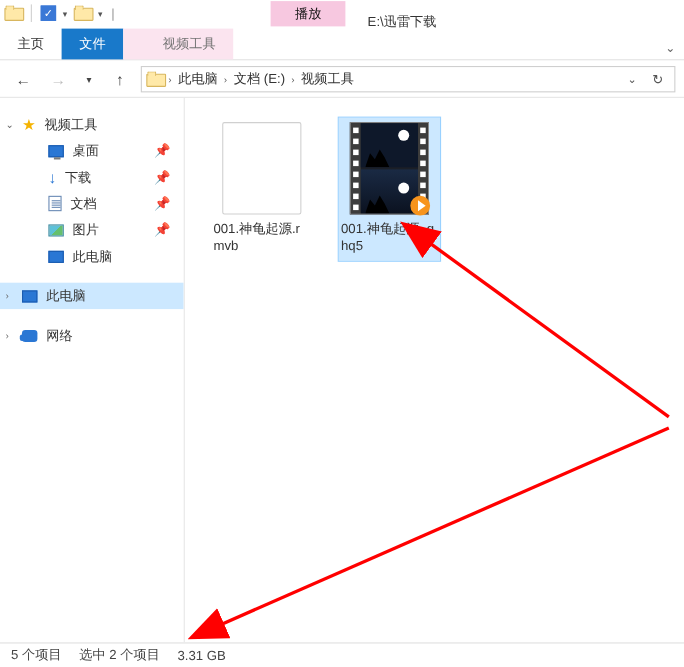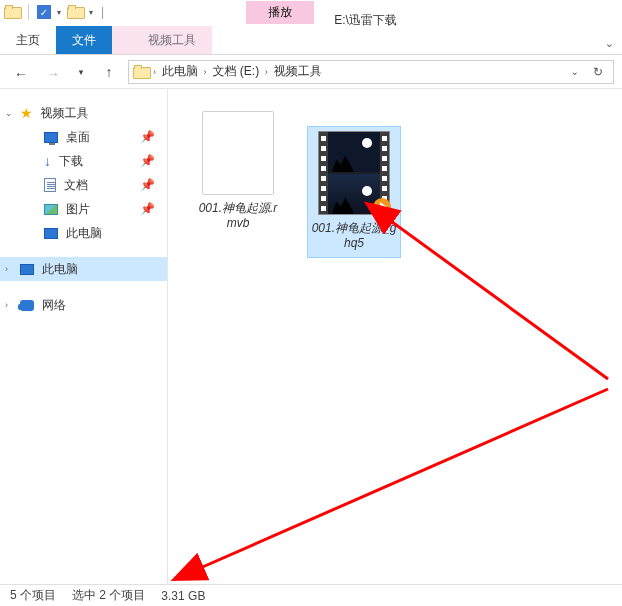--- a/index.html
+++ b/index.html
@@ -49,22 +49,22 @@
   .dl-ico { color:#2a77d4; font-size:14px; font-weight:bold;}
   .doc-ico { width:12px; height:14px; border:1px solid #6a8ab5; background:#fff; position:relative;}
   .doc-ico::before { content:""; position:absolute; left:2px; top:3px; width:8px; height:1px; background:#6a8ab5; box-shadow:0 2px 0 #6a8ab5,0 4px 0 #6a8ab5,0 6px 0 #6a8ab5;}
   .pic-ico { width:14px; height:11px; background:linear-gradient(135deg,#5dc1d8 50%,#66c06e 50%); border:1px solid #3a8aa0;}
   .pc-ico { width:14px; height:11px; background:#2a77d4; border:1px solid #1a5bb0;}
   .net-ico { width:14px; height:11px; background:#2a77d4; border-radius:3px; position:relative;}
   .net-ico::after { content:""; position:absolute; left:-2px; top:4px; width:6px; height:6px; background:#2a77d4; border-radius:2px;}
   
   .files { flex:1; position:relative; padding:18px 0 0 24px;}
   .file-grid { display:flex; gap:24px; align-items:flex-start;}
-  .file { width:92px; text-align:center; padding:4px 2px 6px;font-style:italic;}
-  .file.selected { background:#cce8ff; outline:1px solid #99d1ff;margin-top:20px;}
+  .file { width:92px; text-align:left; padding:4px 2px 6px;}
+  .file.selected { background:#cce8ff; outline:1px solid #99d1ff;}
   .thumb { width:72px; height:84px; margin:0 auto 6px; position:relative;}
   .thumb.blank { background:#fff; border:1px solid #d0d0d0; border-radius:2px;}
   .thumb.video { background:#1b1f27; border:1px solid #888;}
   .filmstrip { position:absolute; top:0; bottom:0; width:9px; background:#3c3c3c;}
   .filmstrip.left { left:0;}
   .filmstrip.right { right:0;}
   .filmstrip::before { content:""; position:absolute; left:2px; top:4px; width:5px; height:5px; background:#fff; box-shadow:0 10px 0 #fff,0 20px 0 #fff,0 30px 0 #fff,0 40px 0 #fff,0 50px 0 #fff,0 60px 0 #fff,0 70px 0 #fff;}
   .frame { position:absolute; left:9px; right:9px; background:#0e182a;}
   .frame.top { top:0; height:40px;}
   .frame.bot { bottom:0; height:40px; background:linear-gradient(180deg,#1a2a44 0%,#0b1220 100%);}

